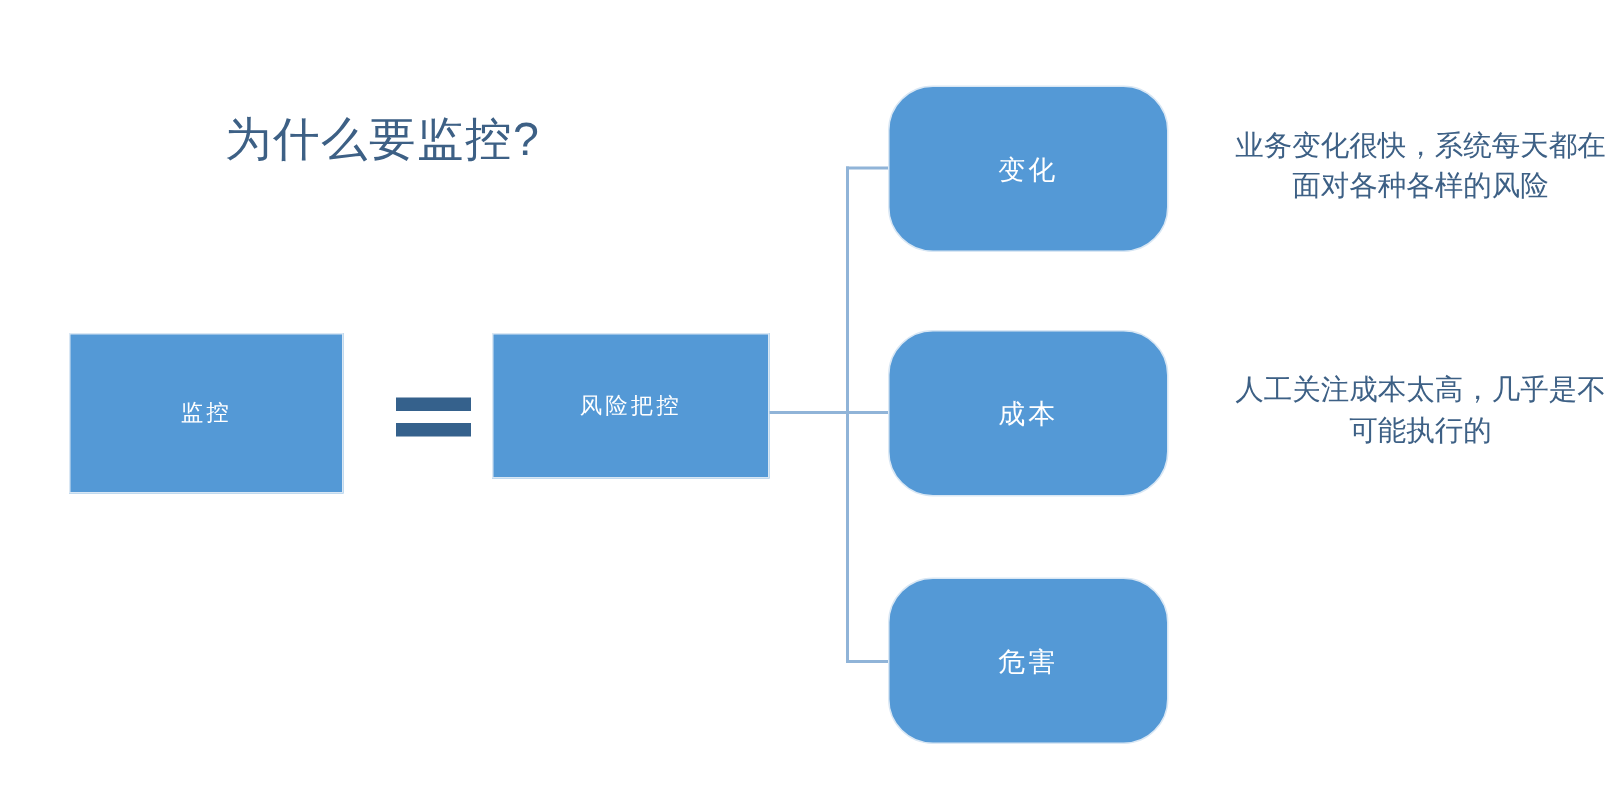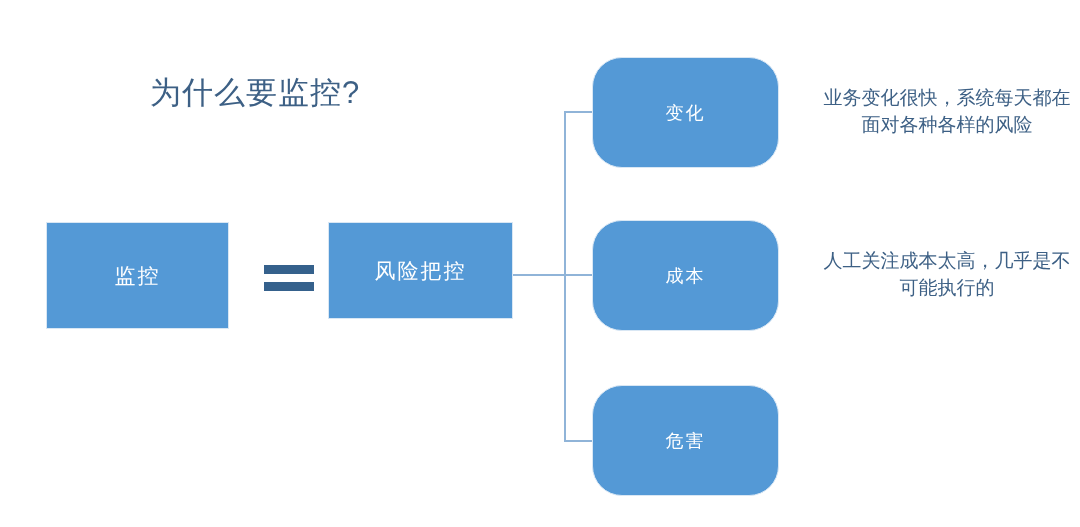--- a/index.html
+++ b/index.html
@@ -33,21 +33,21 @@
   
   .box {
     position: absolute;
     background: #5499d6;
     border: 1px solid #d9e7f4;
     box-sizing: border-box;
     display: flex;
     align-items: center;
     justify-content: center;
     color: #ffffff;
-    font-size: 21px;
+    font-size: 15px;
     letter-spacing: 2px;
   }
   .box.root-a { left: 46px;  top: 222px; width: 183px; height: 107px; }
   .box.root-b { left: 328px; top: 222px; width: 185px; height: 97px; }
 
   .box.branch { left: 592px; width: 187px; height: 111px; font-size: 18px; border-radius: 30px; }
   .box.branch-0 { top: 57px; }
   .box.branch-1 { top: 220px; }
   .box.branch-2 { top: 385px; }
 

